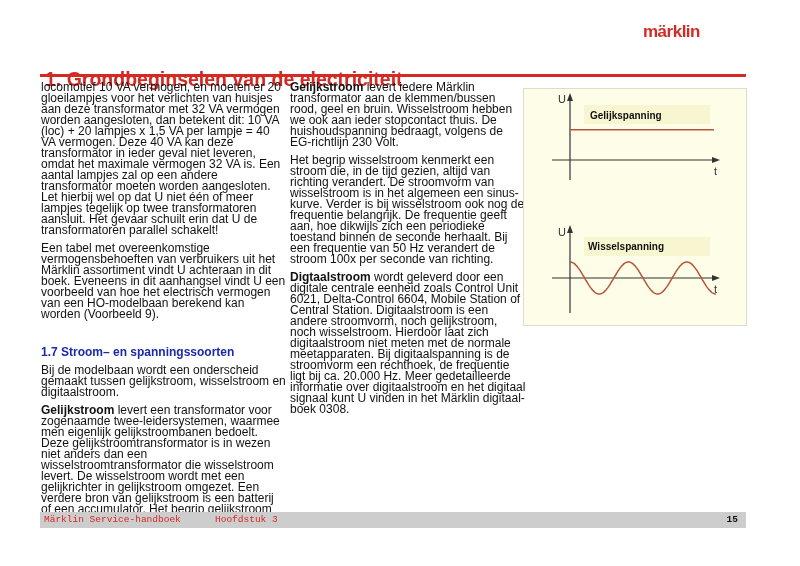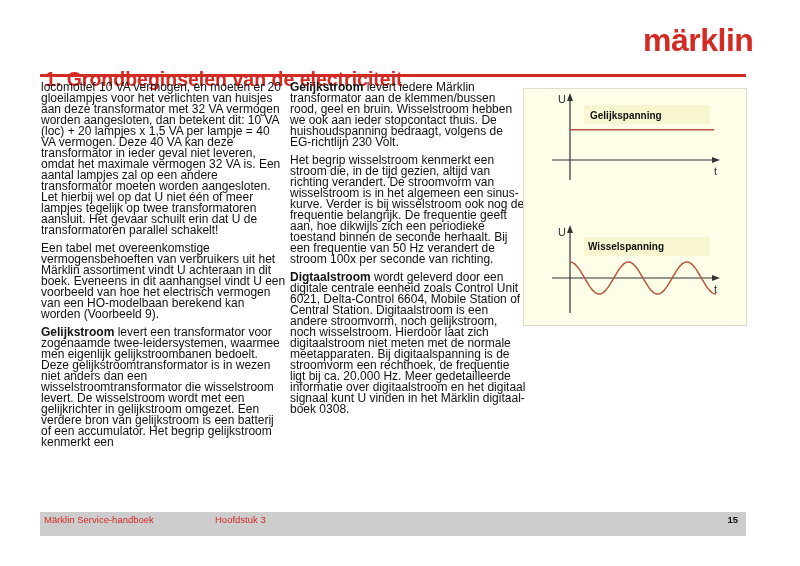--- a/index.html
+++ b/index.html
@@ -1,49 +1,51 @@
 <!DOCTYPE html>
 <html><head>
   <meta charset="utf-8">
   <style>
     html, body { margin: 0; padding: 0; background: #ffffff; }
     body { width: 800px; height: 566px; position: relative; overflow: hidden;
            font-family: "Liberation Sans", sans-serif; color: #111; }
     .logo { position: absolute; left: 643px; top: 22px; font-family: "Liberation Sans", sans-serif;
-            font-weight: bold; font-size: 32px; color: #d42a24; letter-spacing: -0.5px; }
+            font-weight: bold; font-size: 17px; color: #d42a24; letter-spacing: -0.5px; }
     .page-title { position: absolute; left: 41px; top: 64px; font-size: 19.5px; font-weight: bold;
                   color: #d42a24; margin: 4px; white-space: nowrap; }
     .title-rule { position: absolute; left: 40px; top: 74px; width: 706px; height: 3px; background: #d42a24; }
     .col { position: absolute; top: 82px; font-size: 12px; line-height: 11px; }
     .col p { margin: 0 0 7px 0; }
     .col-left { left: 56px; width: 232px; }
     .col-mid { left: 290px; width: 236px; }
     .section-head { color: #1a2aa8; font-weight: bold; margin: 27px 0 7px 0 !important; }
     b { font-weight: bold; }
     .figure { position: absolute; left: 523px; top: 88px; width: 222px; height: 236px;
               background: #fdfde8; border: 1px solid #dcdcd0; }
     .figure svg { position: absolute; left: 0; top: 0; }
     .fig-label-bg { fill: #f8f6d0; }
-    .footer { position: absolute; left: 40px; top: 512px; width: 706px; height: 24px; background: #cdcdcd;
-              font-size: 9.5px; line-height: 16px; }
+    .footer { position: absolute; left: 40px; top: 512px; width: 706px; height: 16px; background: #cdcdcd;
+              font-size: 9.5px; line-height: 16px; font-family: Liberation Mono, monospace; }
     .footer span { position: absolute; top: 0; }
     .f-left { left: 4px; color: #d42a24; }
     .f-mid { left: 175px; color: #d42a24; }
     .f-right { right: 8px; color: #111; font-weight: bold; }
   </style>
 </head>
 <body>
 
 <div class="logo">märklin</div>
 <h1 class="page-title">1. Grondbeginselen van de electriciteit</h1>
 <div class="title-rule"></div>
 
 <div class="col col-left" style="left:41px;width:246px;">
   <p>locomotief 10 VA vermogen, en moeten er 20 gloeilampjes voor het verlichten van huisjes aan deze transformator met 32 VA vermogen worden aangesloten, dan betekent dit: 10 VA (loc) + 20 lampjes x 1,5 VA per lampje = 40 VA vermogen. Deze 40 VA kan deze transformator in ieder geval niet leveren, omdat het maximale vermogen 32 VA is. Een aantal lampjes zal op een andere transformator moeten worden aangesloten. Let hierbij wel op dat U niet één of meer lampjes tegelijk op twee transformatoren aansluit. Het gevaar schuilt erin dat U de transformatoren parallel schakelt!</p>
   <p>Een tabel met overeenkomstige vermogensbehoeften van verbruikers uit het Märklin assortiment vindt U achteraan in dit boek. Eveneens in dit aanhangsel vindt U een voorbeeld van hoe het electrisch vermogen van een HO-modelbaan berekend kan worden (Voorbeeld 9).</p>
+  <p class="section-head">1.7 Stroom– en spanningssoorten</p>
+  <p>Bij de modelbaan wordt een onderscheid gemaakt tussen gelijkstroom, wisselstroom en digitaalstroom.</p>
   <p><b>Gelijkstroom</b><span> levert een transformator voor zogenaamde twee-leidersystemen, waarmee men eigenlijk gelijkstroombanen bedoelt. Deze gelijkstroomtransformator is in wezen niet anders dan een wisselstroomtransformator die wisselstroom levert. De wisselstroom wordt met een gelijkrichter in gelijkstroom omgezet. Een verdere bron van gelijkstroom is een batterij of een accumulator. Het begrip gelijkstroom kenmerkt een</span></p>
 </div>
 
 <div class="col col-mid">
   <p><b>Gelijkstroom</b><span> levert iedere Märklin transformator aan de klemmen/bussen rood, geel en bruin. Wisselstroom hebben we ook aan ieder stopcontact thuis. De huishoudspanning bedraagt, volgens de EG-richtlijn 230 Volt.</span></p>
   <p>Het begrip wisselstroom kenmerkt een stroom die, in de tijd gezien, altijd van richting verandert. De stroomvorm van wisselstroom is in het algemeen een sinus-kurve. Verder is bij wisselstroom ook nog de frequentie belangrijk. De frequentie geeft aan, hoe dikwijls zich een periodieke toestand binnen de seconde herhaalt. Bij een frequentie van 50 Hz verandert de stroom 100x per seconde van richting.</p>
   <p><b>Digtaalstroom</b><span> wordt geleverd door een digitale centrale eenheid zoals Control Unit 6021, Delta-Control 6604, Mobile Station of Central Station. Digitaalstroom is een andere stroomvorm, noch gelijkstroom, noch wisselstroom. Hierdoor laat zich digitaalstroom niet meten met de normale meetapparaten. Bij digitaalspanning is de stroomvorm een rechthoek, de frequentie ligt bij ca. 20.000 Hz. Meer gedetailleerde informatie over digitaalstroom en het digitaal signaal kunt U vinden in het Märklin digitaal-boek 0308.</span></p>
 </div>
 
 <div class="figure">

